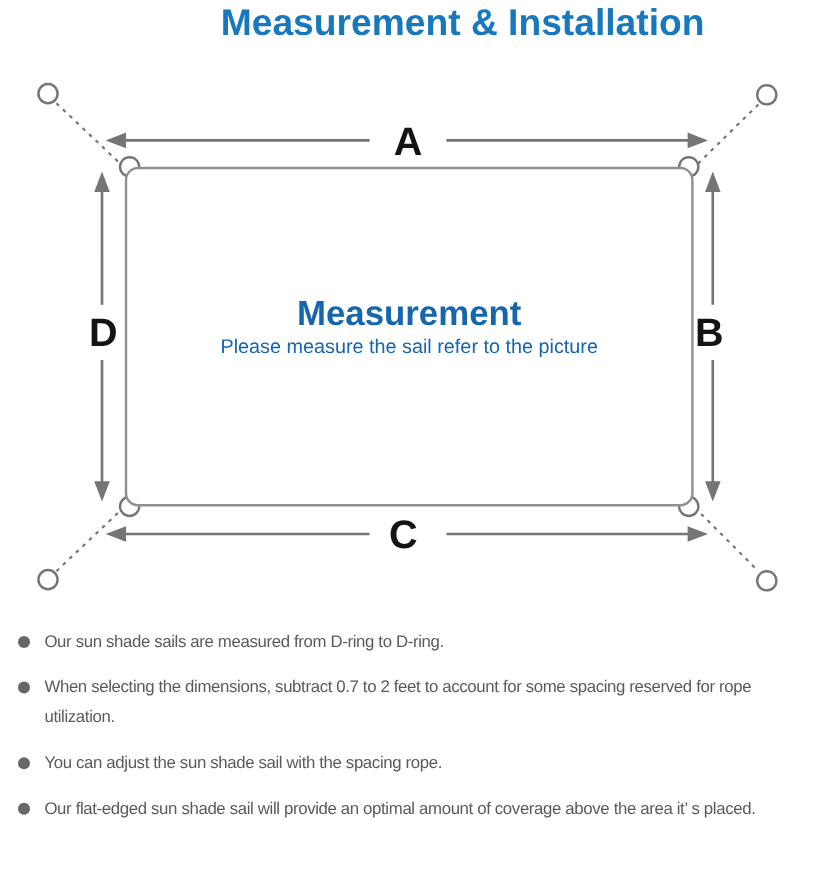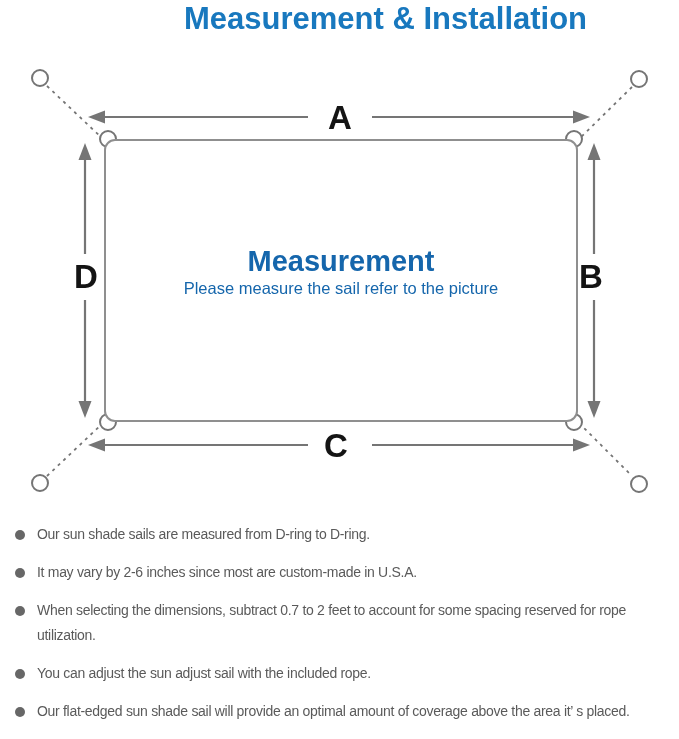--- a/index.html
+++ b/index.html
@@ -104,29 +104,25 @@
     <text class="center-subtitle" x="341" y="239">Please measure the sail refer to the picture</text>
   </svg>
 
   <ul class="notes">
     <li class="note-item">
       <span class="note-dot"></span>
       <span>Our sun shade sails are measured from D-ring to D-ring.</span>
     </li>
     <li class="note-item">
       <span class="note-dot"></span>
-      <span>It may vary by 2-6 inches since most are custom-made in U.S.A.</span>
-    </li>
-    <li class="note-item">
-      <span class="note-dot"></span>
       <span>When selecting the dimensions, subtract 0.7 to 2 feet to account for some spacing reserved for rope utilization.</span>
     </li>
     <li class="note-item">
       <span class="note-dot"></span>
-      <span>You can adjust the sun adjust sail with the included rope.</span>
+      <span>You can adjust the sun shade sail with the spacing rope.</span>
     </li>
     <li class="note-item">
       <span class="note-dot"></span>
       <span>Our flat-edged sun shade sail will provide an optimal amount of coverage above the area it’ s placed.</span>
     </li>
   </ul>
 
 </div>
 
 </body></html>

